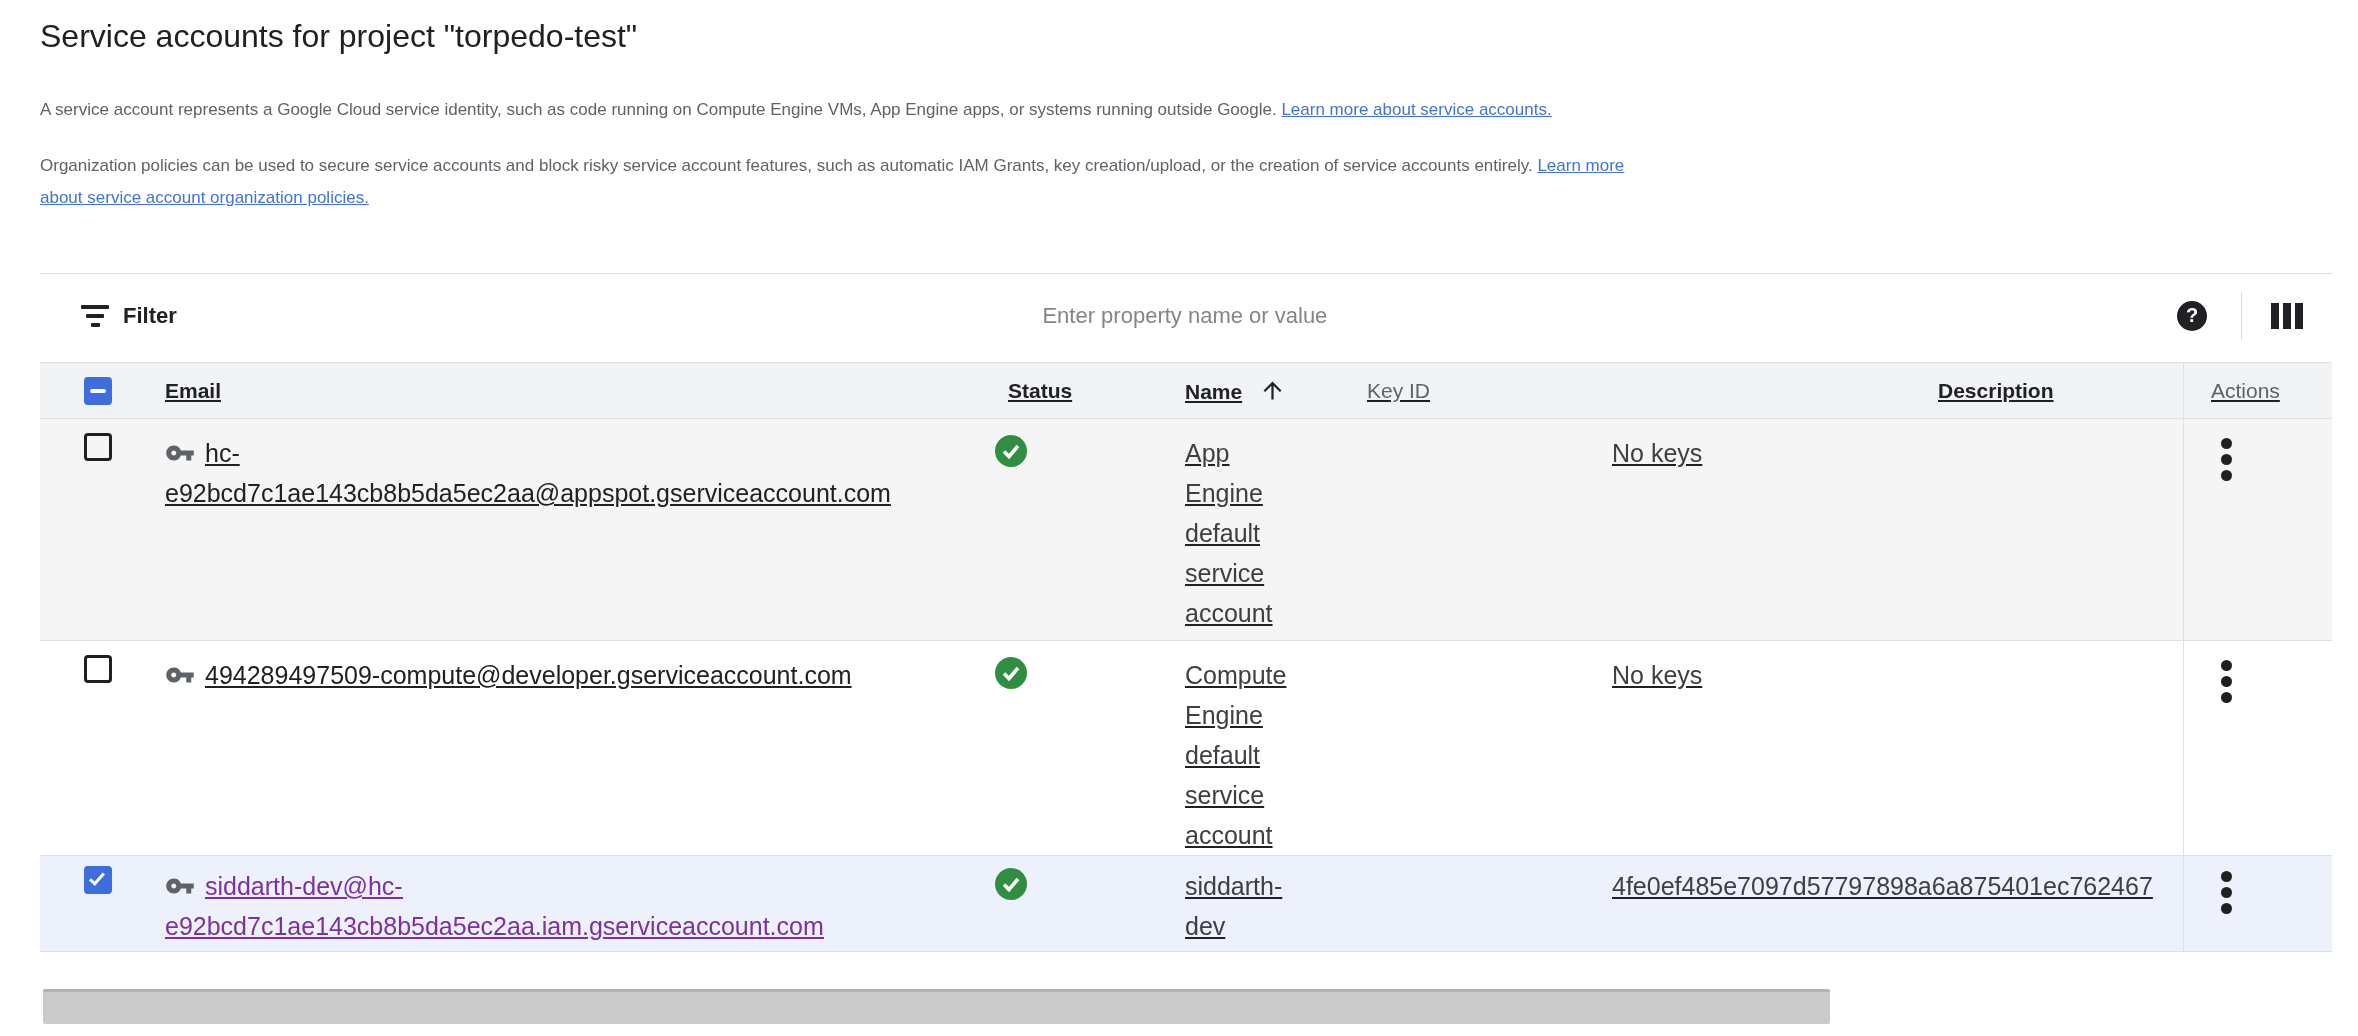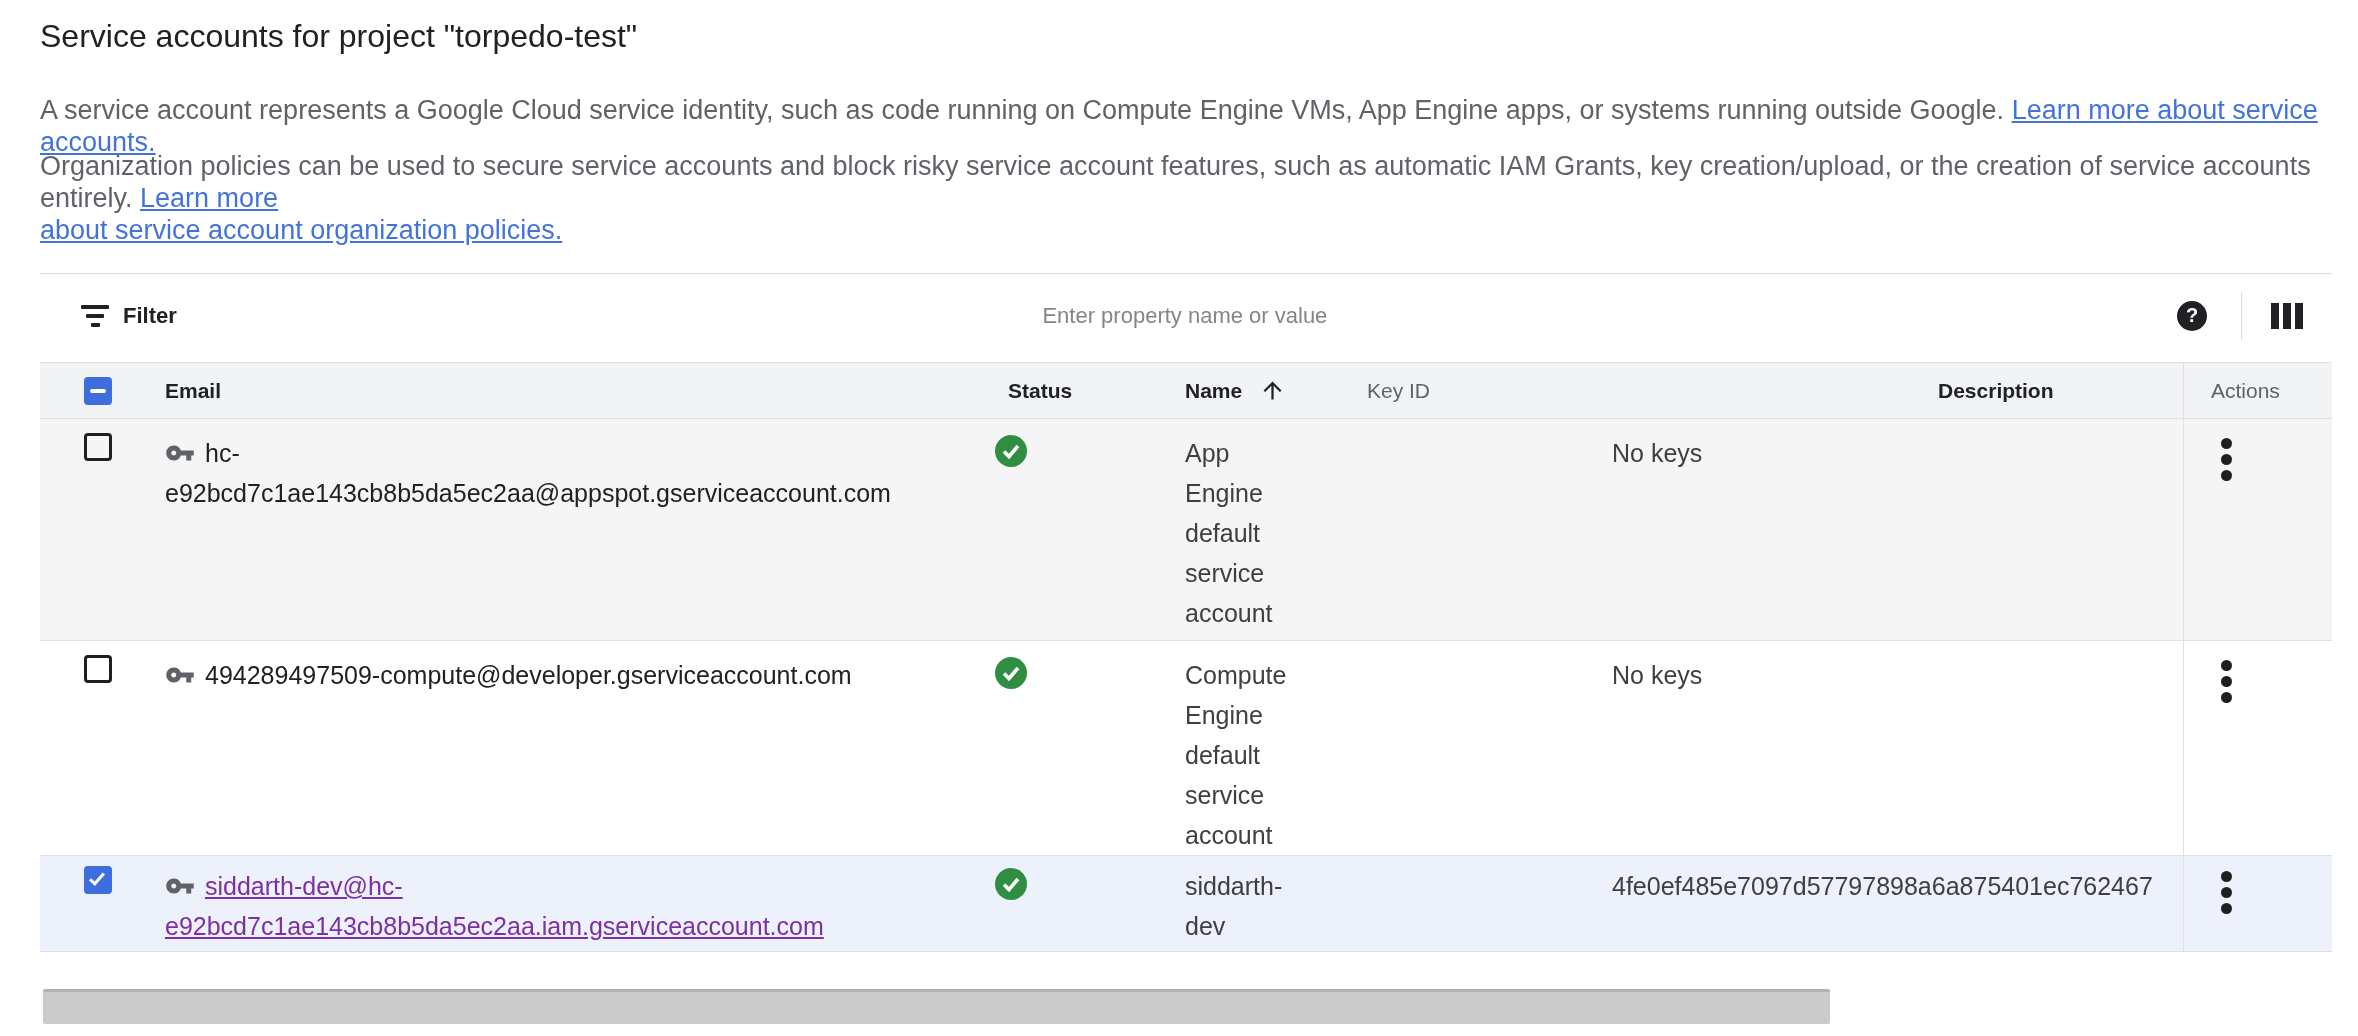--- a/index.html
+++ b/index.html
@@ -26,21 +26,21 @@
   }
   .screen{position:absolute;inset:0;}
 
   
   .page-title{
     position:absolute;left:40px;top:18px;
     font-size:32px;font-weight:400;color:#202124;letter-spacing:0;
   }
   .para{
     position:absolute;left:40px;width:2292px;
-    font-size:27px;line-height:32px;color:var(--text-secondary);
+    font-size:17px;line-height:32px;color:var(--text-secondary);
   }
   .para-intro{top:94px;}
   .para-org{top:150px;}
   a.link{color:var(--link-blue);text-decoration:underline;cursor:pointer;}
 
   
   .filterbar{
     position:absolute;left:40px;top:273px;width:2292px;height:84px;
     border-top:1px solid #dadce0;
     display:flex;align-items:center;
@@ -61,42 +61,42 @@
   .help-btn{width:46px;height:46px;margin-right:26px;}
   .help-circle{width:30px;height:30px;border-radius:50%;background:#202124;color:#fff;
     display:flex;align-items:center;justify-content:center;font-size:20px;font-weight:700;}
   .filter-divider{width:1px;height:48px;background:#dadce0;}
   .cols-btn{width:46px;height:46px;margin:0 22px 0 22px;}
   .cols-icon{display:flex;gap:4px;}
   .cols-icon i{display:block;width:8px;height:26px;background:#202124;}
 
   
   .tbl{position:absolute;left:40px;top:362px;width:2292px;border-top:1px solid var(--border);}
-  .trow{display:flex;border-bottom:1px solid var(--border);}
+  .trow{display:flex;border-bottom:1px solid var(--border);text-decoration:underline;}
   .thead{background:var(--header-bg);height:56px;}
   .row-gray{background:var(--row-hover-bg);min-height:222px;}
   .row-white{background:#fff;min-height:214px;}
   .row-selected{background:var(--selected-row-bg);min-height:96px;}
 
   .col{padding-top:14px;}
   .row-selected .col{padding-top:10px;}
   .col-cb{width:125px;padding-left:44px;flex:none;}
   .col-email{width:830px;flex:none;padding-right:20px;}
   .col-status{width:190px;flex:none;}
   .col-name{width:182px;flex:none;padding-right:40px;}
   .col-desc{width:245px;flex:none;}
   .col-key{width:571px;flex:none;overflow:hidden;}
   .col-actions{width:148px;flex:none;border-left:1px solid var(--border);}
 
   .th{font-size:21px;font-weight:700;color:#202124;padding-top:16px;}
   .th-muted{font-weight:400;color:var(--text-secondary);}
   .thead .col-cb{padding-top:14px;}
   .thead .col-status{padding-left:13px;}
   .thead .col-actions{padding-left:27px;}
-  .name-header{display:flex;align-items:flex-start;gap:17px;cursor:pointer;}
+  .name-header{display:flex;align-items:center;gap:17px;cursor:pointer;}
   .sort-arrow{margin-top:-2px;}
 
   .cell{font-size:25px;line-height:40px;color:#3c4043;}
   .cell-email{color:#202124;word-break:break-all;}
   .keyicon{display:inline-block;width:30px;height:30px;vertical-align:-6px;margin-right:10px;}
   .email-link{color:var(--visited-purple);text-decoration:underline;cursor:pointer;}
   .status-ok{display:inline-block;width:32px;height:32px;margin-top:2px;}
   .col-key.cell{white-space:nowrap;}
 
   

